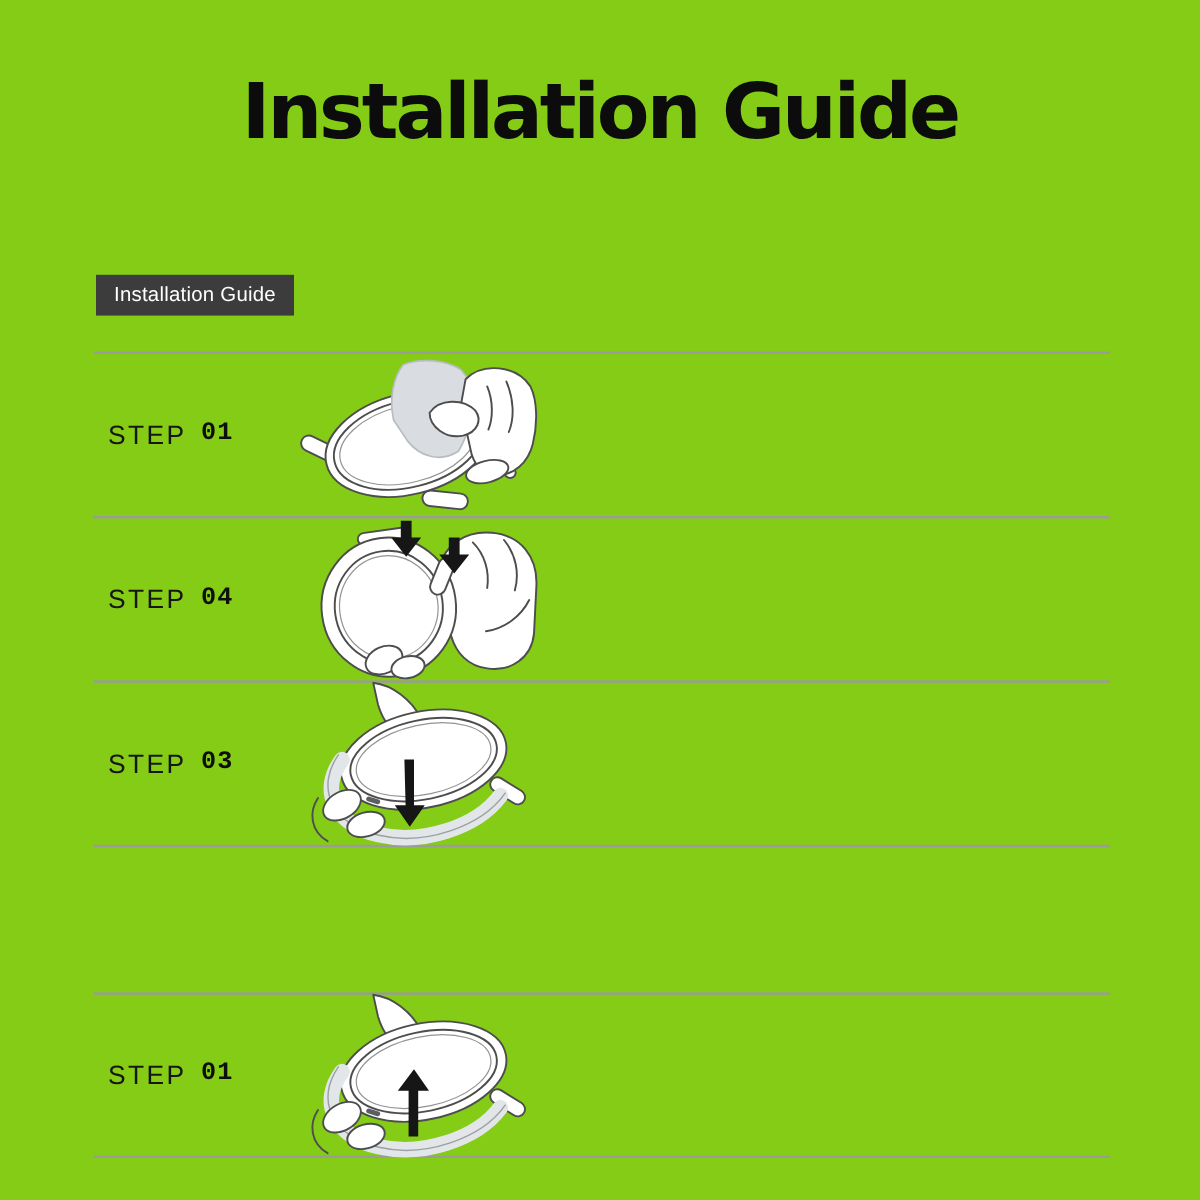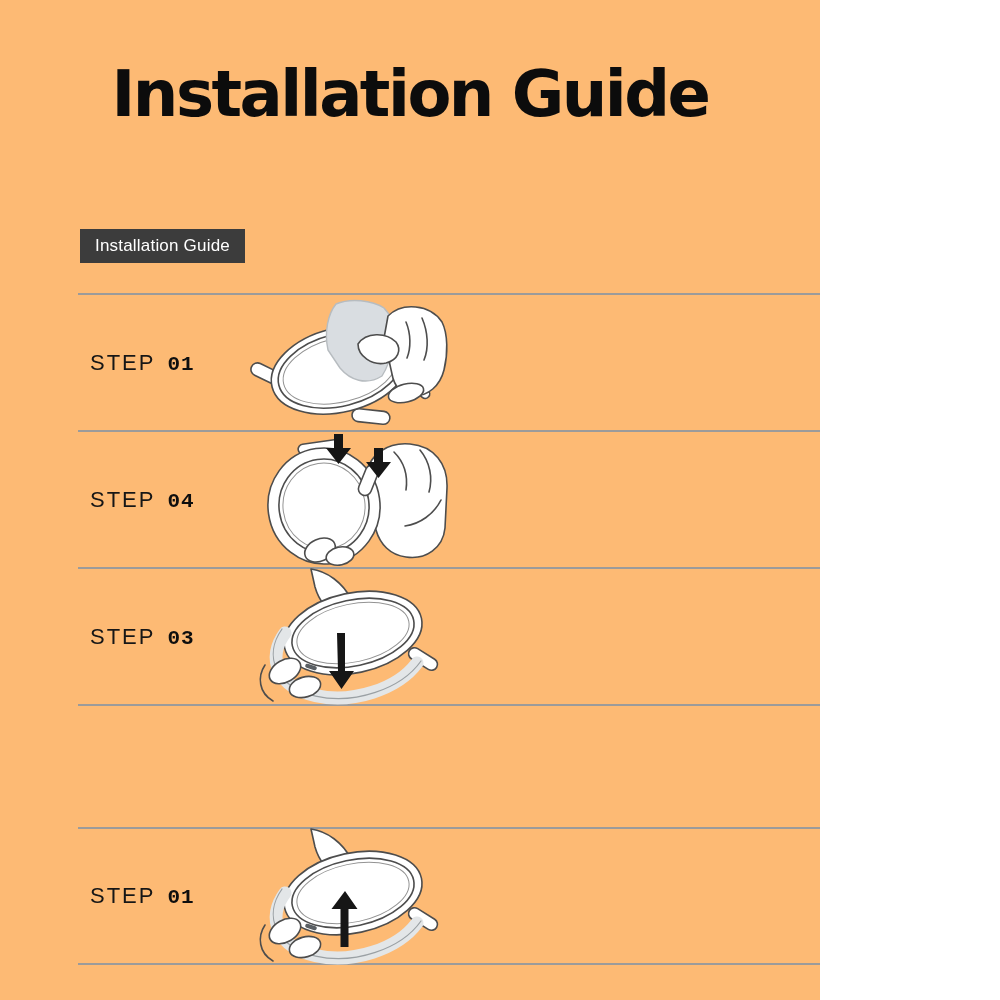--- a/index.html
+++ b/index.html
@@ -1,17 +1,17 @@
 <!DOCTYPE html>
 <html><head>
 <meta charset="utf-8">
 <style>
   html,body{margin:0;padding:0;background:#ffffff;}
   .page{
-    position:relative;width:820px;height:1000px;background:#fdba74;
+    position:relative;width:1000px;height:1000px;background:#84cc16;
     font-family:"Liberation Sans",sans-serif;overflow:hidden;color:#1a1a1a;
   }
   .title{
     position:absolute;top:62px;left:0;width:100%;margin:0;text-align:center;
     font-family:"DejaVu Sans","Liberation Sans",sans-serif;
     font-weight:bold;font-size:64px;letter-spacing:-2.5px;color:#0c0c0c;line-height:1;
   }
   .badge{
     position:absolute;left:80px;background:#3c3c3c;color:#ffffff;
     font-size:17px;line-height:20px;padding:7px 15px;letter-spacing:0.2px;
@@ -19,21 +19,21 @@
   .badge-installation{top:229px;}
   .badge-removal{top:763px;}
   .rows{position:absolute;left:78px;width:847px;}
   .rows-installation{top:293px;}
   .rows-removal{top:827px;}
   .divider{height:2px;background:#9b9b9b;}
   .row{display:flex;align-items:center;height:135px;}
   .rows-removal .row{height:134px;}
   .step-label{
     width:150px;padding-left:12px;flex:0 0 auto;
-    display:flex;align-items:flex-end;gap:12px;white-space:nowrap;
+    display:flex;align-items:flex-start;gap:12px;white-space:nowrap;
   }
   .step-word{font-size:22px;letter-spacing:2px;color:#161616;}
   .step-num{
     font-family:Liberation Mono, monospace;
     font-weight:bold;font-size:21px;letter-spacing:1px;color:#0e0e0e;
   }
   .illust{
     width:215px;flex:0 0 auto;display:flex;justify-content:center;align-items:center;
   }
   .illust svg{overflow:visible;display:block;}

